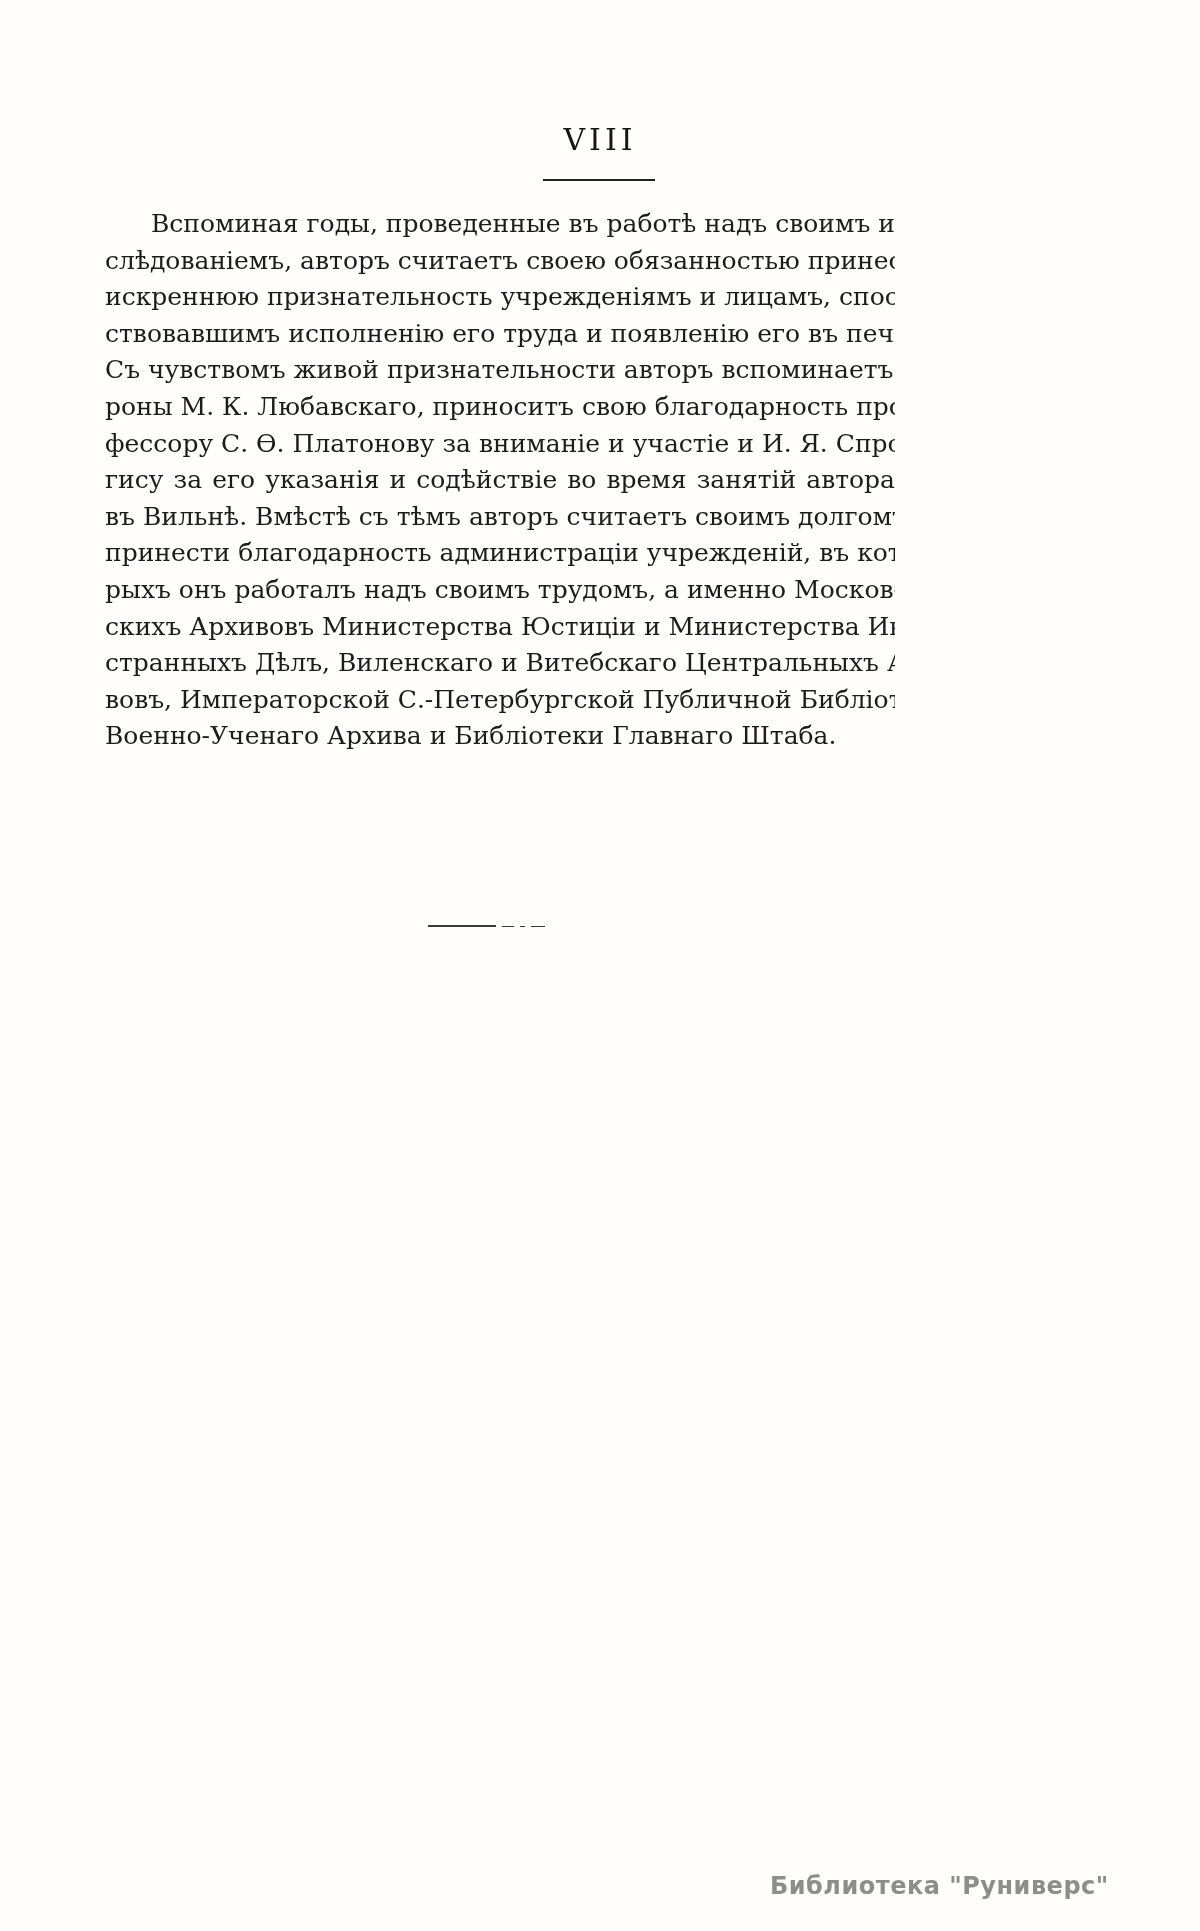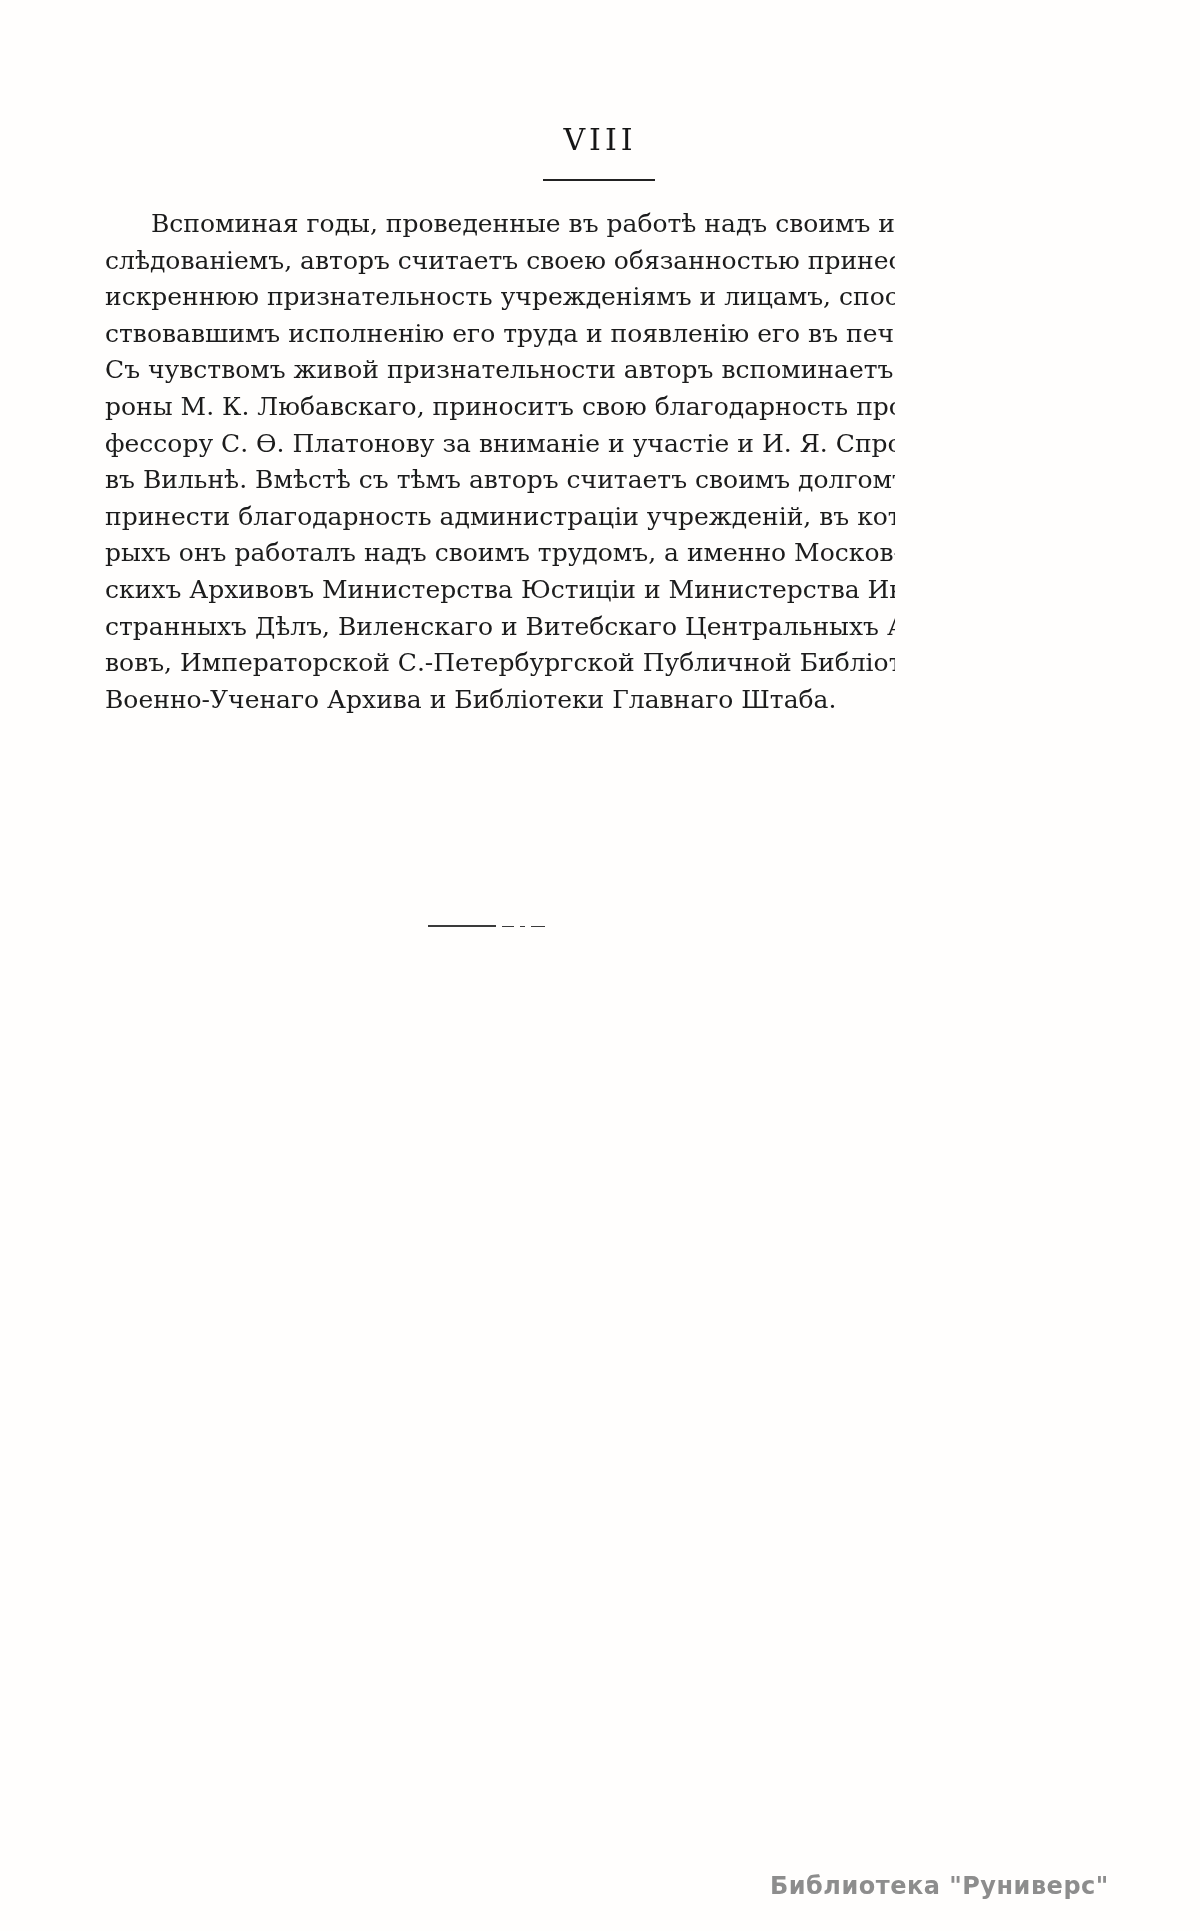--- a/index.html
+++ b/index.html
@@ -97,20 +97,21 @@
   <div class="page-number-rule"></div>
 
   <div class="paragraph">
     <div class="line first">Вспоминая годы, проведенные въ работѣ надъ своимъ из-</div>
     <div class="line">слѣдованіемъ, авторъ считаетъ своею обязанностью принести</div>
     <div class="line">искреннюю признательность учрежденіямъ и лицамъ, способ-</div>
     <div class="line">ствовавшимъ исполненію его труда и появленію его въ печати.</div>
     <div class="line">Съ чувствомъ живой признательности авторъ вспоминаетъ пол-</div>
     <div class="line">роны М. К. Любавскаго, приноситъ свою благодарность про-</div>
     <div class="line">фессору С. Ѳ. Платонову за вниманіе и участіе и И. Я. Спро-</div>
+    <div class="line">гису за его указанія и содѣйствіе во время занятій автора</div>
     <div class="line">въ Вильнѣ. Вмѣстѣ съ тѣмъ авторъ считаетъ своимъ долгомъ</div>
     <div class="line">принести благодарность администраціи учрежденій, въ кото-</div>
     <div class="line">рыхъ онъ работалъ надъ своимъ трудомъ, а именно Москов-</div>
     <div class="line">скихъ Архивовъ Министерства Юстиціи и Министерства Ино-</div>
     <div class="line">странныхъ Дѣлъ, Виленскаго и Витебскаго Центральныхъ Архи-</div>
     <div class="line">вовъ, Императорской С.-Петербургской Публичной Библіотеки,</div>
     <div class="line last">Военно-Ученаго Архива и Библіотеки Главнаго Штаба.</div>
   </div>
 
   <div class="section-divider">

